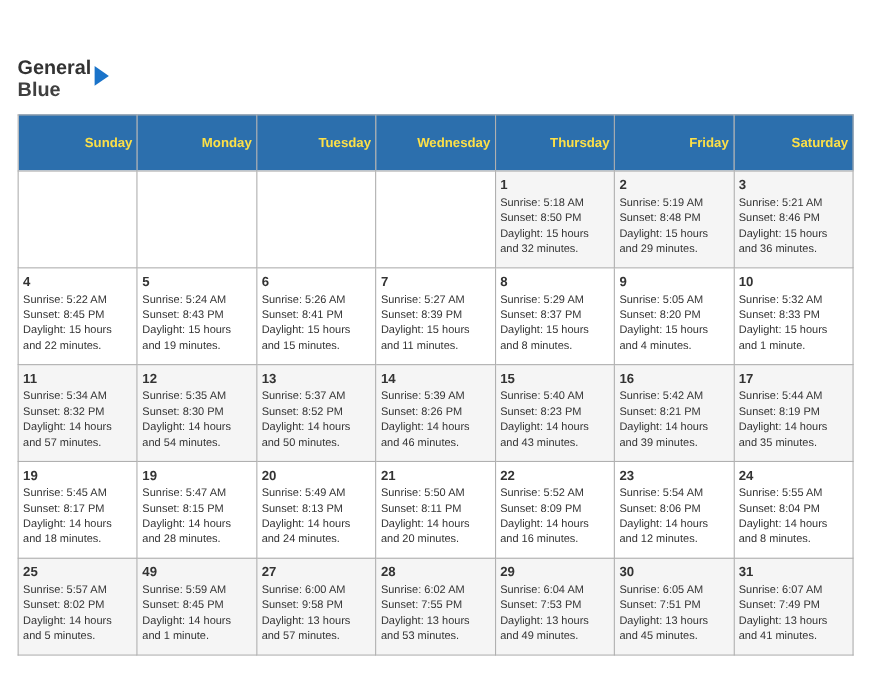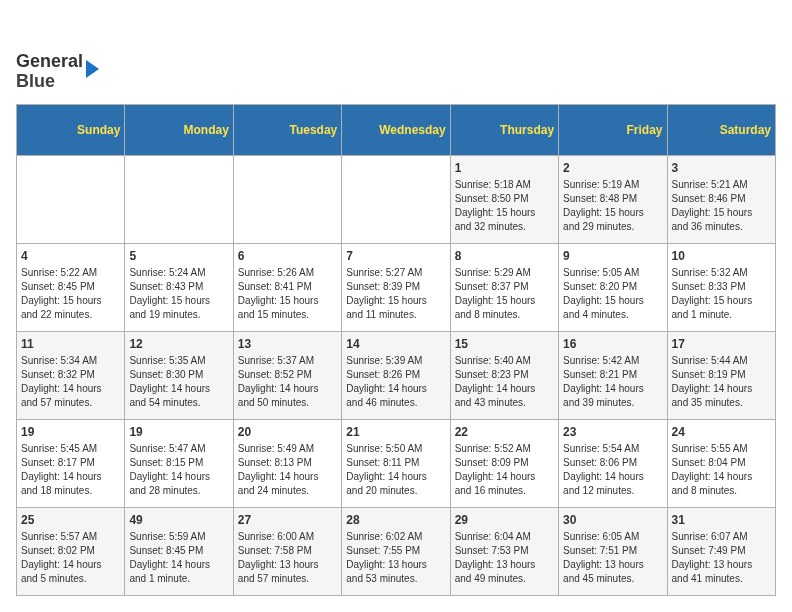--- a/index.html
+++ b/index.html
@@ -298,21 +298,21 @@
         <td>
           <span class="day-num">49</span>
           <div>Sunrise: 5:59 AM</div>
           <div>Sunset: 8:45 PM</div>
           <div>Daylight: 14 hours</div>
           <div>and 1 minute.</div>
         </td>
         <td>
           <span class="day-num">27</span>
           <div>Sunrise: 6:00 AM</div>
-          <div>Sunset: 7:58 PM</div>
+          <div>Sunset: 9:58 PM</div>
           <div>Daylight: 13 hours</div>
           <div>and 57 minutes.</div>
         </td>
         <td>
           <span class="day-num">28</span>
           <div>Sunrise: 6:02 AM</div>
           <div>Sunset: 7:55 PM</div>
           <div>Daylight: 13 hours</div>
           <div>and 53 minutes.</div>
         </td>

